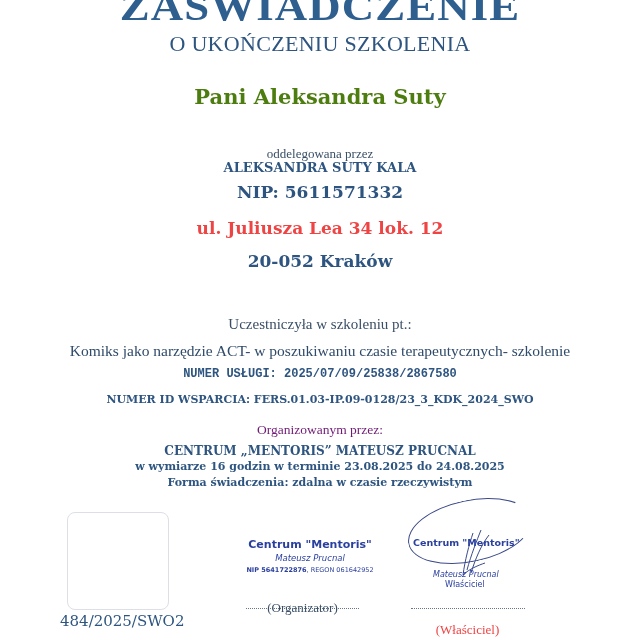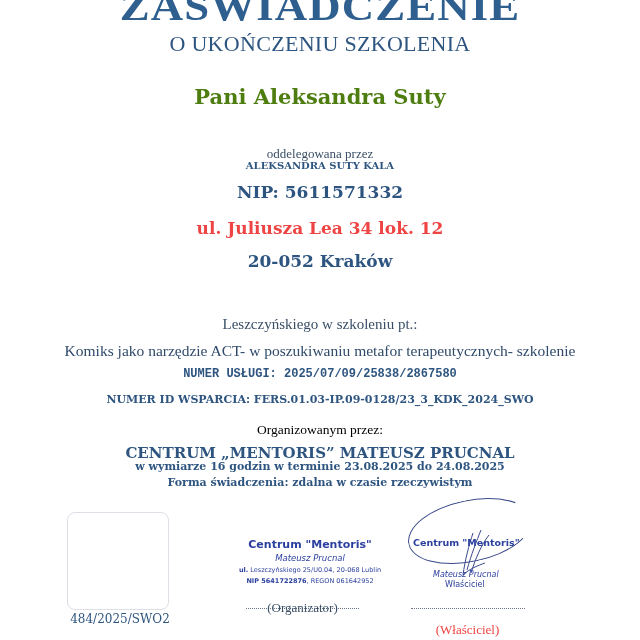--- a/index.html
+++ b/index.html
@@ -20,40 +20,40 @@
     top: 31px; font-family: "Liberation Serif", serif; font-size: 22px;
     color: #2e5580; letter-spacing: 0.3px;
   }
   .name {
     top: 84px; font-family: "DejaVu Serif", serif; font-weight: bold;
     font-size: 21px; color: #4d7c0f;
   }
   .small {
     font-family: "Liberation Serif", serif; font-size: 13px; color: #3a4f66;
   }
-  .company { top: 160px; font-family: "DejaVu Serif", serif; font-weight: bold; font-size: 10px; color: #2e5580; }
+  .company { top: 160px; font-family: "DejaVu Serif", serif; font-weight: bold; font-size: 13px; color: #2e5580; }
   .nip { top: 182px; font-family: "DejaVu Serif", serif; font-weight: bold; font-size: 17px; color: #2e5580; }
   .street { top: 218px; font-family: "DejaVu Serif", serif; font-weight: bold; font-size: 17px; color: #ef4444; }
   .city { top: 251px; font-family: "DejaVu Serif", serif; font-weight: bold; font-size: 17px; color: #2e5580; }
   .participated { top: 316px; font-family: "Liberation Serif", serif; font-size: 15px; color: #3a4f66; }
   .course { top: 342px; font-family: "Liberation Serif", serif; font-size: 15.5px; color: #2f4a6a; }
   .service { top: 367px; font-family: Liberation Mono, monospace; font-weight: bold; font-size: 12px; color: #2e5580; }
   .support { top: 393px; font-family: "DejaVu Serif", serif; font-weight: bold; font-size: 11px; color: #2e5580; }
-  .organized { top: 422px; font-family: "Liberation Serif", serif; font-size: 13.5px; color: #000000; }
-  .org-name { top: 444px; font-family: "DejaVu Serif", serif; font-weight: bold; font-size: 15px; color: #2e5580; text-align: center; }
+  .organized { top: 422px; font-family: "Liberation Serif", serif; font-size: 13.5px; color: #701a75; }
+  .org-name { top: 444px; font-family: "DejaVu Serif", serif; font-weight: bold; font-size: 12px; color: #2e5580; text-align: center; }
   .duration { top: 460px; font-family: "DejaVu Serif", serif; font-weight: bold; font-size: 11px; color: #2e5580; }
   .form { top: 476px; font-family: "DejaVu Serif", serif; font-weight: bold; font-size: 11px; color: #2e5580; }
 
   .photo-box {
     left: 67px; top: 512px; width: 100px; height: 96px;
     border: 1px solid #dcdfe6; border-radius: 8px; background: #fff;
   }
   .cert-no {
     left: 60px; top: 612px; width: 120px; text-align: center;
-    font-family: "DejaVu Serif", serif; font-size: 12px; color: #2e5580;
+    font-family: "DejaVu Serif", serif; font-size: 15px; color: #2e5580;
   }
   .stamp {
     left: 225px; top: 538px; width: 170px; text-align: center;
     font-family: "DejaVu Sans", sans-serif; color: #2a3f9e;
   }
   .stamp .s-title { font-size: 11px; font-weight: bold; line-height: 14px; }
   .stamp .s-person { font-size: 8.5px; font-style: italic; line-height: 13px; }
   .stamp .s-line { font-size: 6.5px; line-height: 11px; white-space: nowrap; }
   .stamp .s-line b { font-weight: bold; }
 
@@ -89,37 +89,36 @@
 <div class="abs center subtitle">O UKOŃCZENIU SZKOLENIA</div>
 
 <div class="abs center name">Pani Aleksandra Suty</div>
 <div class="abs center small" style="top:146px;">oddelegowana przez</div>
 
 <div class="abs center company">ALEKSANDRA SUTY KALA</div>
 <div class="abs center nip">NIP: 5611571332</div>
 <div class="abs center street">ul. Juliusza Lea 34 lok. 12</div>
 <div class="abs center city">20-052 Kraków</div>
 
-<div class="abs center participated">Leszczyńskiego w szkoleniu pt.:</div>
-<div class="abs center course">Komiks jako narzędzie ACT- w poszukiwaniu metafor terapeutycznych- szkolenie</div>
+<div class="abs center participated">Uczestniczyła w szkoleniu pt.:</div>
+<div class="abs center course">Komiks jako narzędzie ACT- w poszukiwaniu czasie terapeutycznych- szkolenie</div>
 <div class="abs center service">NUMER USŁUGI: 2025/07/09/25838/2867580</div>
 <div class="abs center support">NUMER ID WSPARCIA: FERS.01.03-IP.09-0128/23_3_KDK_2024_SWO</div>
 
 <div class="abs center organized">Organizowanym przez:</div>
 <div class="abs center org-name">CENTRUM „MENTORIS” MATEUSZ PRUCNAL</div>
 <div class="abs center duration">w wymiarze 16 godzin w terminie 23.08.2025 do 24.08.2025</div>
 <div class="abs center form">Forma świadczenia: zdalna w czasie rzeczywistym</div>
 
 <div class="abs photo-box"></div>
 <div class="abs cert-no">484/2025/SWO2</div>
 
 <div class="abs stamp">
   <div class="s-title">Centrum "Mentoris"</div>
   <div class="s-person">Mateusz Prucnal</div>
-  <div class="s-line"><b>ul.</b> <span>Leszczyńskiego 25/U0.04, 20-068 Lublin</span></div>
   <div class="s-line"><b>NIP 5641722876</b><span>, REGON 061642952</span></div>
 </div>
 
 <div class="abs stamp2">
   <div class="oval"></div>
   <svg width="40" height="55" viewBox="0 0 40 55">
     <path d="M8 50 C 10 35, 14 20, 18 8 M12 45 C 16 30, 22 15, 26 5 M16 48 C 20 35, 26 20, 34 10 M8 50 C 14 44, 24 40, 30 38" stroke="#3a4a8c" stroke-width="1" fill="none"></path>
   </svg>
   <div class="s2-title">Centrum "Mentoris"</div>
   <div class="s2-person">Mateusz Prucnal</div>

